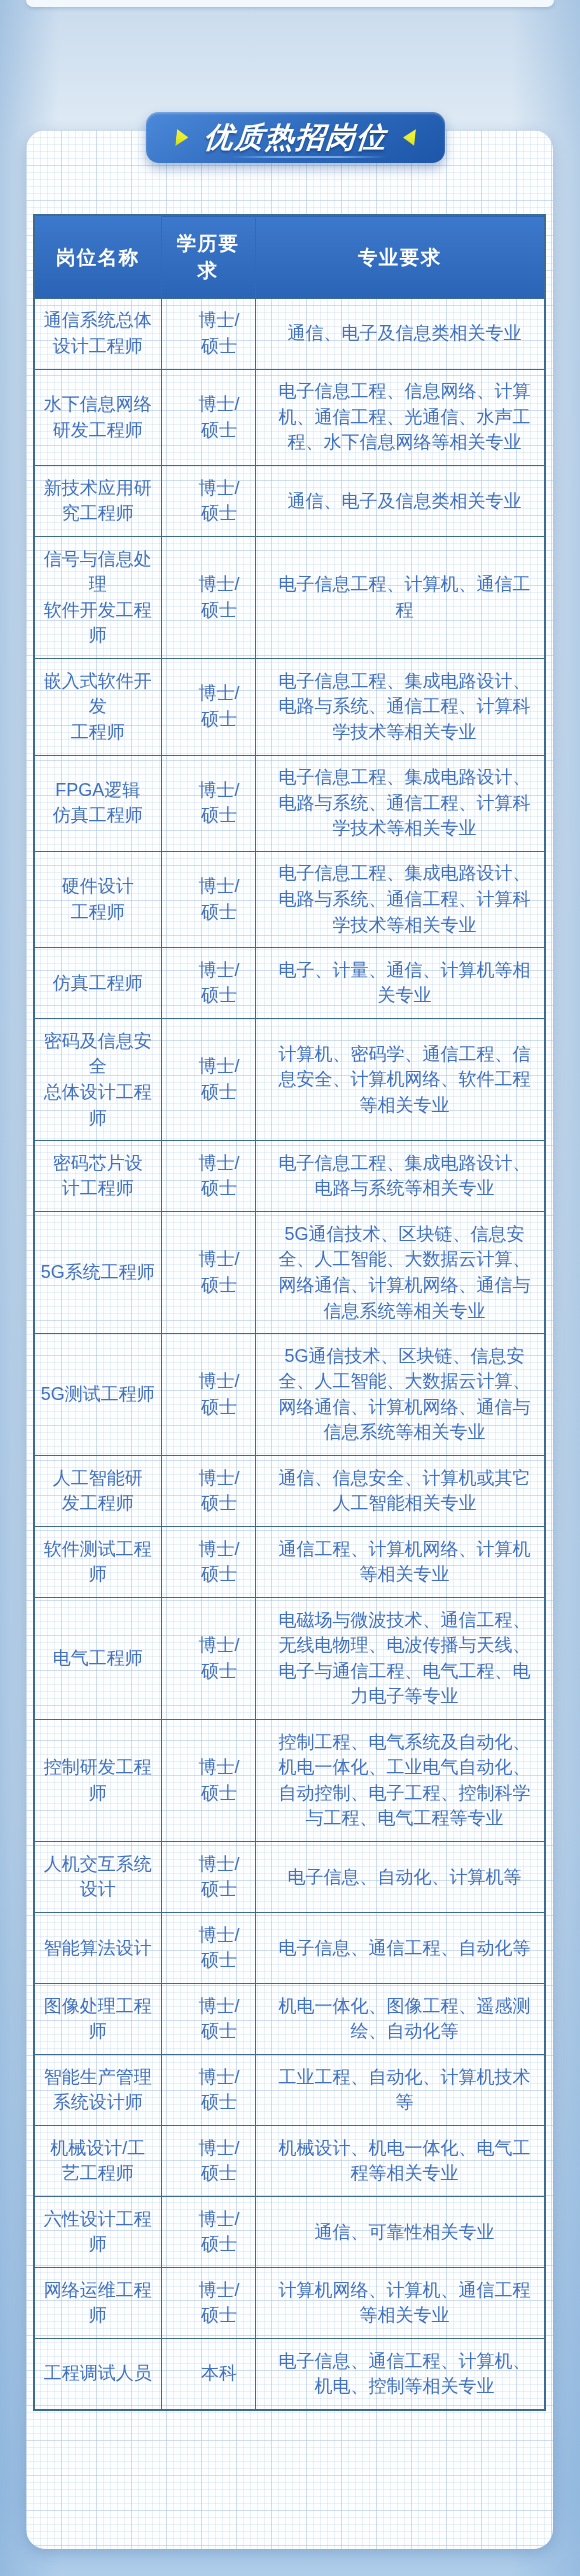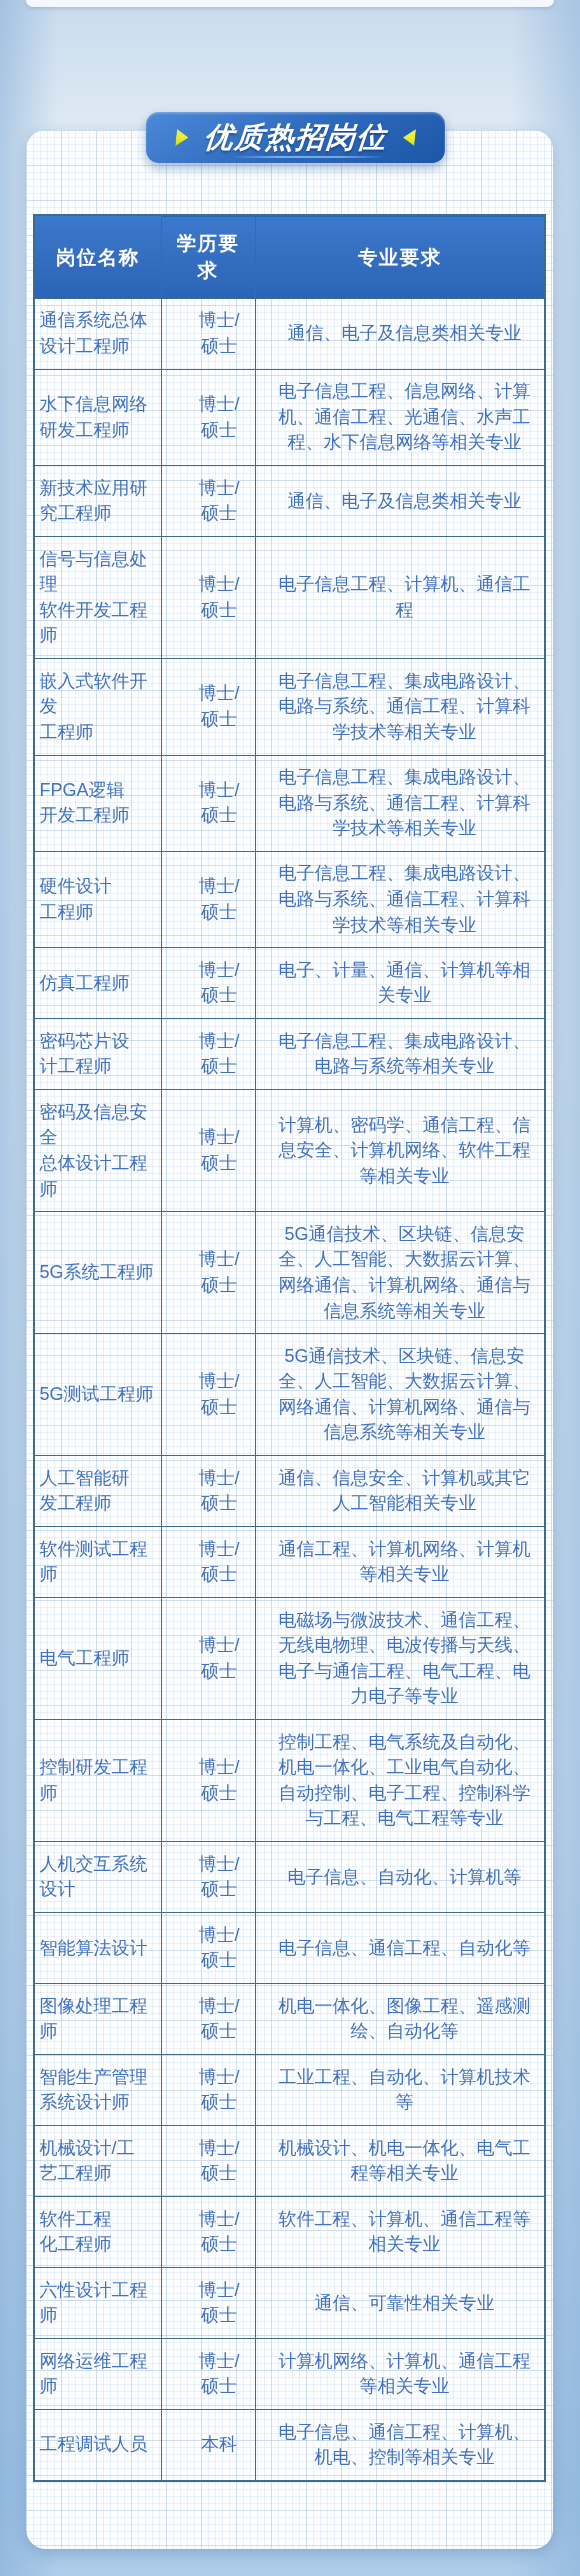--- a/index.html
+++ b/index.html
@@ -84,21 +84,21 @@
   .positions-table td{
     border:1.5px solid #3d6c90;
     color:#4271bd;
     font-size:18px;line-height:25.6px;
     vertical-align:middle;
     padding:9.3px 6.2px;
     background:transparent;
   }
   .positions-table tbody tr{height:71px;}
   .positions-table{border:2.3px solid #3d6c90;}
-  td.c-pos{white-space:pre-line;padding:9.3px 4.6px;}
+  td.c-pos{text-align:center;white-space:pre-line;padding:9.3px 4.6px;}
   td.c-edu{text-align:center;padding-left:28px;}
   td.c-maj{text-align:center;padding:9.3px 9.3px 9.3px 18.6px;}
 </style>
 </head>
 <body>
 
 <div class="screen">
 
   <div class="top-strip"></div>
 
@@ -150,48 +150,48 @@
       <td class="c-maj">电子信息工程、计算机、通信工程</td>
     </tr>
         <tr>
       <td class="c-pos">嵌入式软件开发
 工程师</td>
       <td class="c-edu">博士/硕士</td>
       <td class="c-maj">电子信息工程、集成电路设计、电路与系统、通信工程、计算科学技术等相关专业</td>
     </tr>
         <tr>
       <td class="c-pos">FPGA逻辑
-开发工程师</td>
+仿真工程师</td>
       <td class="c-edu">博士/硕士</td>
       <td class="c-maj">电子信息工程、集成电路设计、电路与系统、通信工程、计算科学技术等相关专业</td>
     </tr>
         <tr>
       <td class="c-pos">硬件设计
 工程师</td>
       <td class="c-edu">博士/硕士</td>
       <td class="c-maj">电子信息工程、集成电路设计、电路与系统、通信工程、计算科学技术等相关专业</td>
     </tr>
         <tr>
       <td class="c-pos">仿真工程师</td>
       <td class="c-edu">博士/硕士</td>
       <td class="c-maj">电子、计量、通信、计算机等相关专业</td>
     </tr>
         <tr>
+      <td class="c-pos">密码及信息安全
+总体设计工程师</td>
+      <td class="c-edu">博士/硕士</td>
+      <td class="c-maj">计算机、密码学、通信工程、信息安全、计算机网络、软件工程等相关专业</td>
+    </tr>
+        <tr>
       <td class="c-pos">密码芯片设
 计工程师</td>
       <td class="c-edu">博士/硕士</td>
       <td class="c-maj">电子信息工程、集成电路设计、电路与系统等相关专业</td>
     </tr>
         <tr>
-      <td class="c-pos">密码及信息安全
-总体设计工程师</td>
-      <td class="c-edu">博士/硕士</td>
-      <td class="c-maj">计算机、密码学、通信工程、信息安全、计算机网络、软件工程等相关专业</td>
-    </tr>
-        <tr>
       <td class="c-pos">5G系统工程师</td>
       <td class="c-edu">博士/硕士</td>
       <td class="c-maj">5G通信技术、区块链、信息安全、人工智能、大数据云计算、网络通信、计算机网络、通信与信息系统等相关专业</td>
     </tr>
         <tr>
       <td class="c-pos">5G测试工程师</td>
       <td class="c-edu">博士/硕士</td>
       <td class="c-maj">5G通信技术、区块链、信息安全、人工智能、大数据云计算、网络通信、计算机网络、通信与信息系统等相关专业</td>
     </tr>
         <tr>
@@ -235,26 +235,20 @@
       <td class="c-pos">智能生产管理
 系统设计师</td>
       <td class="c-edu">博士/硕士</td>
       <td class="c-maj">工业工程、自动化、计算机技术等</td>
     </tr>
         <tr>
       <td class="c-pos">机械设计/工
 艺工程师</td>
       <td class="c-edu">博士/硕士</td>
       <td class="c-maj">机械设计、机电一体化、电气工程等相关专业</td>
-    </tr>
-        <tr>
-      <td class="c-pos">软件工程
-化工程师</td>
-      <td class="c-edu">博士/硕士</td>
-      <td class="c-maj">软件工程、计算机、通信工程等相关专业</td>
     </tr>
         <tr>
       <td class="c-pos">六性设计工程师</td>
       <td class="c-edu">博士/硕士</td>
       <td class="c-maj">通信、可靠性相关专业</td>
     </tr>
         <tr>
       <td class="c-pos">网络运维工程师</td>
       <td class="c-edu">博士/硕士</td>
       <td class="c-maj">计算机网络、计算机、通信工程等相关专业</td>

